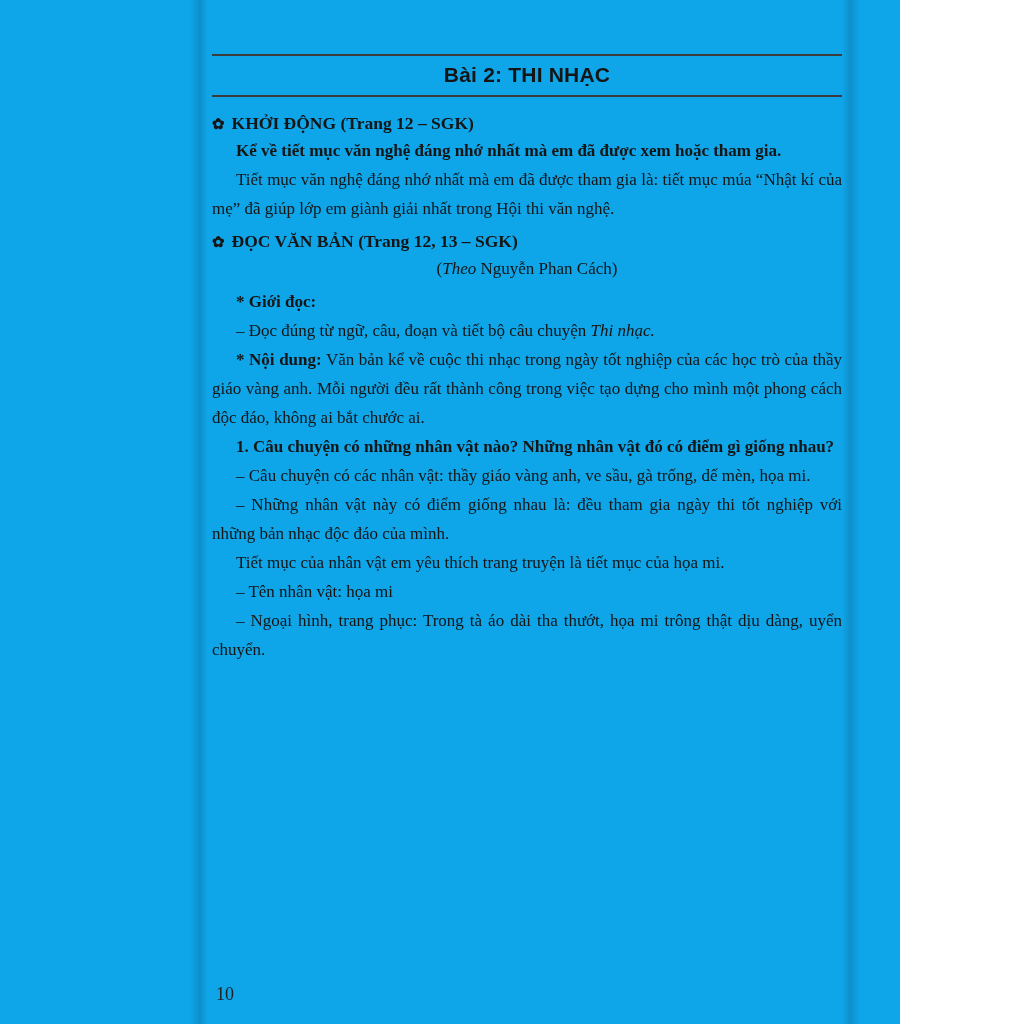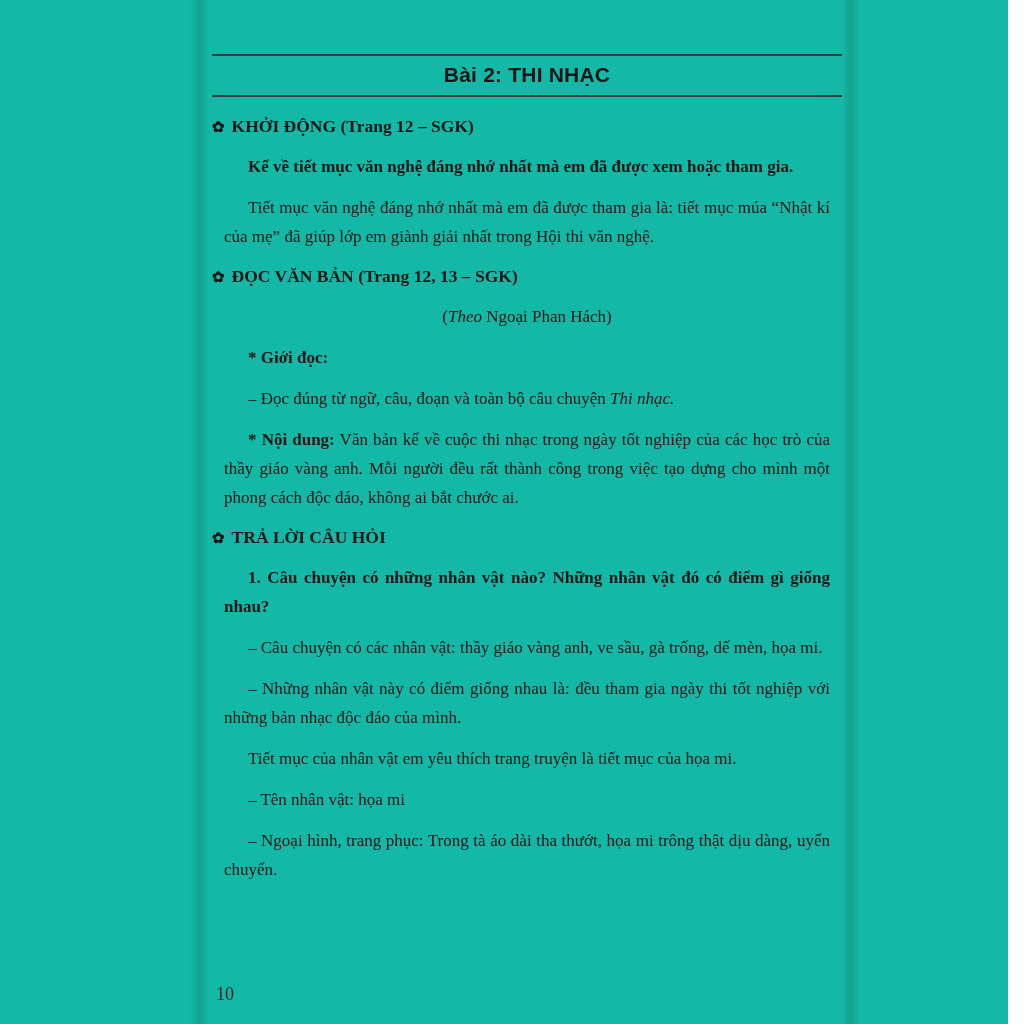--- a/index.html
+++ b/index.html
@@ -6,23 +6,23 @@
   html, body {
     margin: 0;
     padding: 0;
     background: #ffffff;
     width: 1024px;
     height: 1024px;
     overflow: hidden;
   }
   .scan {
     position: relative;
-    width: 1008px;
+    width: 900px;
     height: 1024px;
-    background: #14b8a6;
+    background: #0ea5e9;
     font-family: "Liberation Serif", serif;
     color: #151515;
   }
   .edge {
     position: absolute;
     top: 0;
     height: 100%;
     width: 18px;
     pointer-events: none;
   }
@@ -51,30 +51,30 @@
     font-size: 21px;
     text-align: center;
     margin: 7px 0 8px 0;
     letter-spacing: 0.2px;
   }
   .section-heading {
     font-family: "Liberation Serif", serif;
     font-weight: bold;
     font-size: 17.5px;
     margin: 8px 0 2px 0;
-    line-height: 26px;
+    line-height: 20px;
   }
   .section-heading .bullet {
     margin-right: 7px;
     font-size: 15px;
   }
   .para {
     font-size: 17px;
     line-height: 29px;
-    margin: 12px;
+    margin: 0;
     text-align: justify;
     text-indent: 24px;
   }
   .para.bold { font-weight: bold; }
   .center {
     text-align: center;
     text-indent: 0;
   }
   .text-title {
     font-weight: bold;
@@ -108,30 +108,27 @@
 
     <h2 class="section-heading" style="margin-top:16px;">
       <span class="bullet">✿</span><span>KHỞI ĐỘNG (Trang 12 – SGK)</span>
     </h2>
     <p class="para bold">Kể về tiết mục văn nghệ đáng nhớ nhất mà em đã được xem hoặc tham gia.</p>
     <p class="para">Tiết mục văn nghệ đáng nhớ nhất mà em đã được tham gia là: tiết mục múa “Nhật kí của mẹ” đã giúp lớp em giành giải nhất trong Hội thi văn nghệ.</p>
 
     <h2 class="section-heading">
       <span class="bullet">✿</span><span>ĐỌC VĂN BẢN (Trang 12, 13 – SGK)</span>
     </h2>
-    <p class="para center author"><span>(</span><em>Theo</em><span> Ngoại Phan Hách)</span></p>
+    <p class="para center author"><span>(</span><em>Theo</em><span> Nguyễn Phan Cách)</span></p>
 
     <p class="para bold">* Giới đọc:</p>
-    <p class="para"><span>– Đọc đúng từ ngữ, câu, đoạn và toàn bộ câu chuyện </span><em>Thi nhạc.</em></p>
+    <p class="para"><span>– Đọc đúng từ ngữ, câu, đoạn và tiết bộ câu chuyện </span><em>Thi nhạc.</em></p>
 
     <p class="para"><b>* Nội dung:</b><span> Văn bản kể về cuộc thi nhạc trong ngày tốt nghiệp của các học trò của thầy giáo vàng anh. Mỗi người đều rất thành công trong việc tạo dựng cho mình một phong cách độc đáo, không ai bắt chước ai.</span></p>
 
-    <h2 class="section-heading">
-      <span class="bullet">✿</span><span>TRẢ LỜI CÂU HỎI</span>
-    </h2>
 
     <p class="para bold">1. Câu chuyện có những nhân vật nào? Những nhân vật đó có điểm gì giống nhau?</p>
     <p class="para">– Câu chuyện có các nhân vật: thầy giáo vàng anh, ve sầu, gà trống, dế mèn, họa mi.</p>
     <p class="para">– Những nhân vật này có điểm giống nhau là: đều tham gia ngày thi tốt nghiệp với những bản nhạc độc đáo của mình.</p>
 
     <p class="para">Tiết mục của nhân vật em yêu thích trang truyện là tiết mục của họa mi.</p>
     <p class="para">– Tên nhân vật: họa mi</p>
     <p class="para">– Ngoại hình, trang phục: Trong tà áo dài tha thướt, họa mi trông thật dịu dàng, uyển chuyển.</p>
 
   </div>

